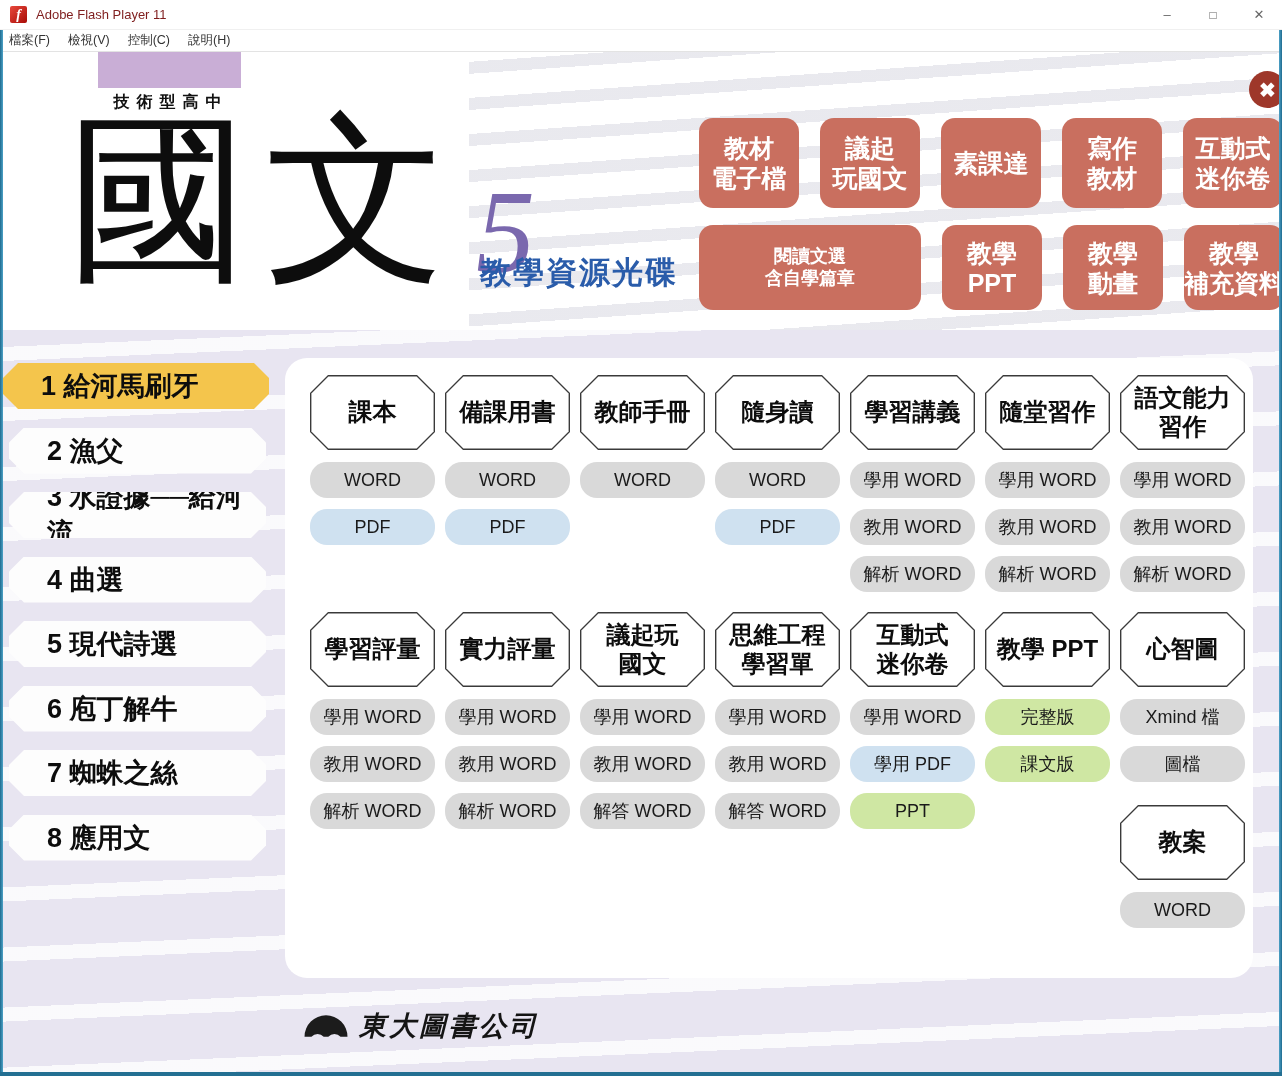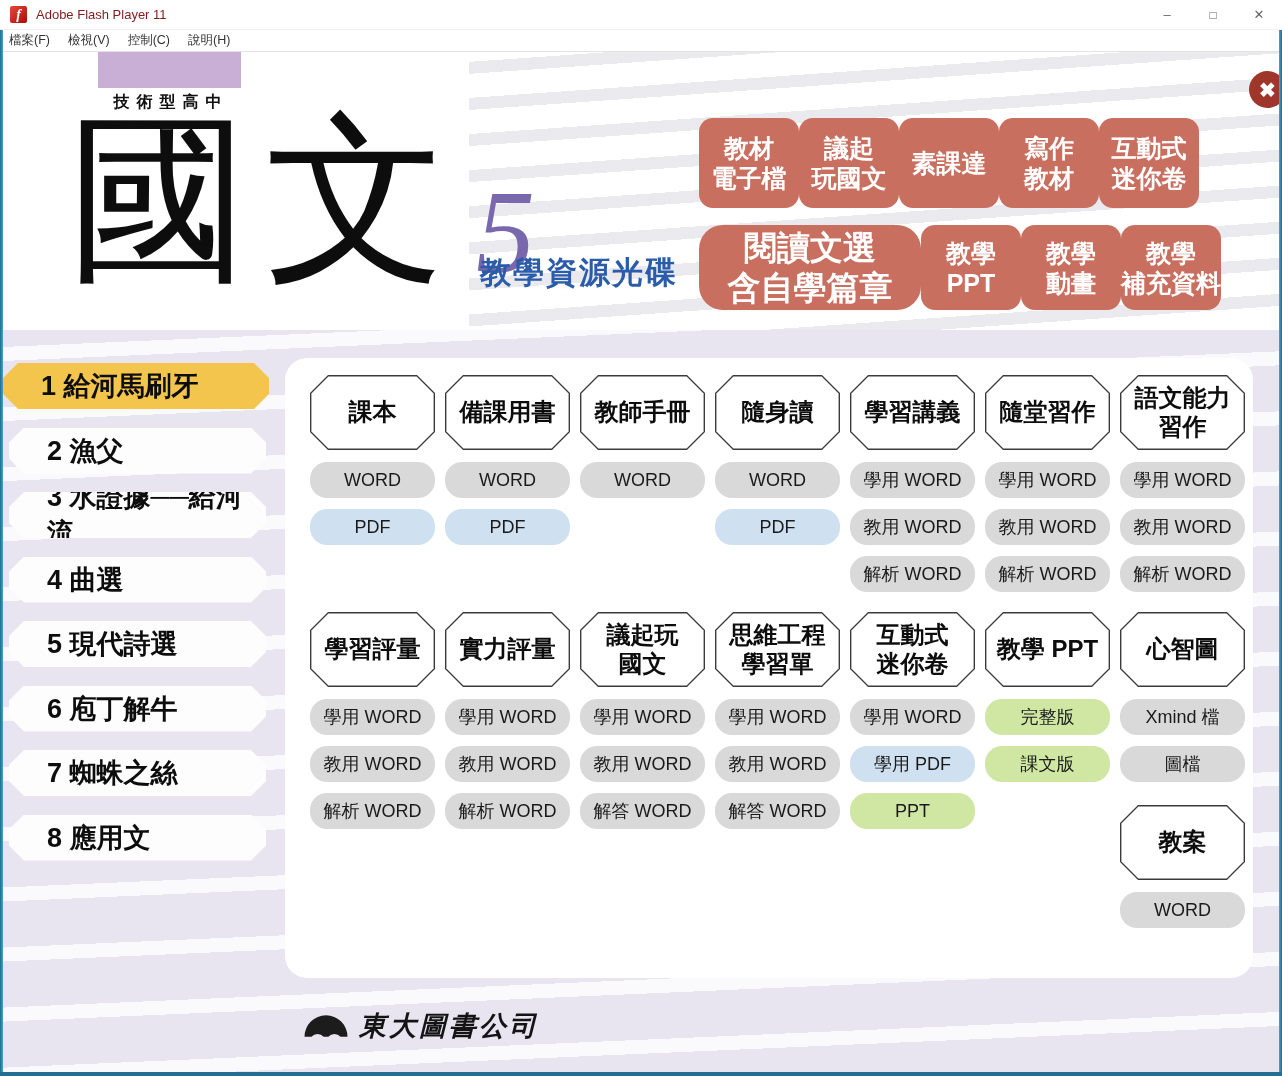--- a/index.html
+++ b/index.html
@@ -23,27 +23,27 @@
   .menu-item { font-size:12.5px; color:#333; }
 
   
   .header { position:absolute; top:52px; left:3px; right:3px; height:278px; background:#fff; overflow:hidden;margin-left:36px; }
   .h-stripes { position:absolute; left:430px; right:0; top:0; bottom:0; background:repeating-linear-gradient(-4deg, rgba(226,226,233,0) 0 24px, rgba(226,226,233,.75) 24px 36px); }
   .badge { position:absolute; left:59px; top:0; width:143px; height:36px; background:#c9aed6; }
   .badge-label { position:absolute; left:42px; top:40px; width:180px; text-align:center; font-size:16px; font-weight:bold; letter-spacing:7px; color:#111; }
   .big-title { position:absolute; left:28px; top:58px; font-size:182px; line-height:1; color:#0d0d0d; font-family:"Liberation Serif", serif; letter-spacing:16px; white-space:nowrap; }
   .volume { position:absolute; left:437px; top:122px; font-size:118px; line-height:1; color:#7a68ae; font-style:italic; font-family:"Liberation Serif", serif; }
   .subtitle { position:absolute; left:441px; top:200px; font-size:31px; font-weight:bold; color:#2a5caa; letter-spacing:2px; }
-  .qlinks-row { position:absolute; display:flex; }
+  .qlinks-row { position:absolute; display:flex; gap:21px; }
   .qlinks-row1 { left:660px; top:66px; }
   .qlinks-row2 { left:660px; top:173px; }
   .rbtn { background:#c96f5f; border-radius:14px; color:#fff; display:flex; align-items:center; justify-content:center; text-align:center; font-size:25px; line-height:1.2; font-weight:bold; white-space:pre-line; cursor:pointer; }
   .rbtn.r1 { width:100px; height:90px; }
   .rbtn.r2 { width:100px; height:85px; }
-  .rbtn.wide { width:222px; height:85px; font-size:33px;border-radius:24px; }
+  .rbtn.wide { width:222px; height:85px; font-size:18px; }
   .dialog-close { position:absolute; left:1210px; top:19px; width:37px; height:37px; border-radius:50%; background:#9e372a; color:#fff; display:flex; align-items:center; justify-content:center; font-size:20px; font-weight:bold; cursor:pointer; }
 
   
   .workspace { position:absolute; top:330px; left:3px; right:3px; bottom:4px; background-color:#e8e5f1; background-image:repeating-linear-gradient(-2.5deg, rgba(255,255,255,0) 0 46px, rgba(255,255,255,.8) 46px 60px); }
 
   
   .sidebar { position:absolute; left:0; top:33px; width:272px; }
   .side-item { position:relative; height:46px; width:257px; margin:0 0 18.5px 6px; background:#fdfdfd; clip-path:polygon(15px 0, calc(100% - 15px) 0, 100% 15px, 100% calc(100% - 15px), calc(100% - 15px) 100%, 15px 100%, 0 calc(100% - 15px), 0 15px); display:flex; align-items:center; padding-left:38px; font-size:27px; font-weight:bold; color:#0d0d0d; cursor:pointer; }
   .side-item.selected { width:266px; margin-left:0; background:#f4c54c; }
 

